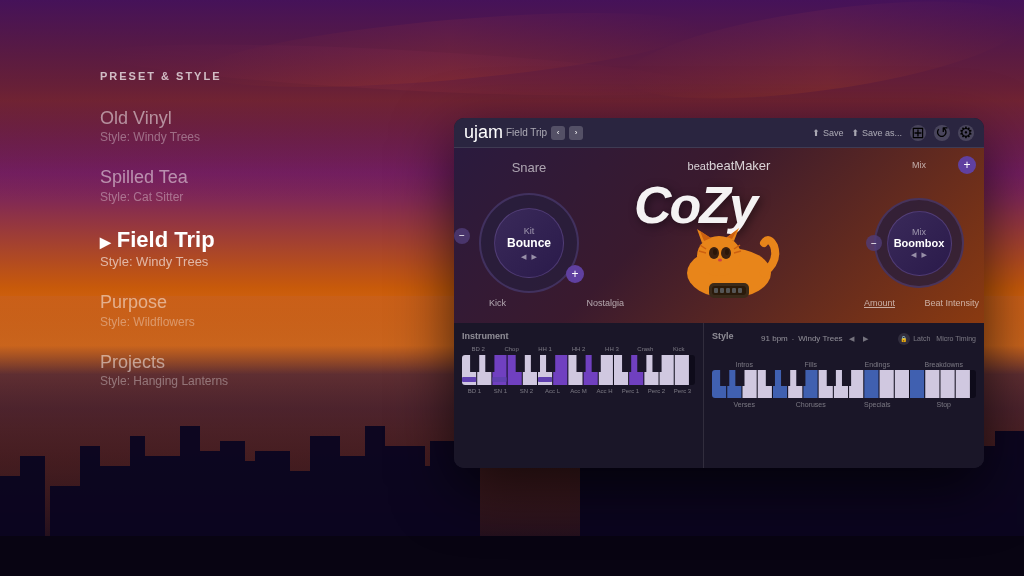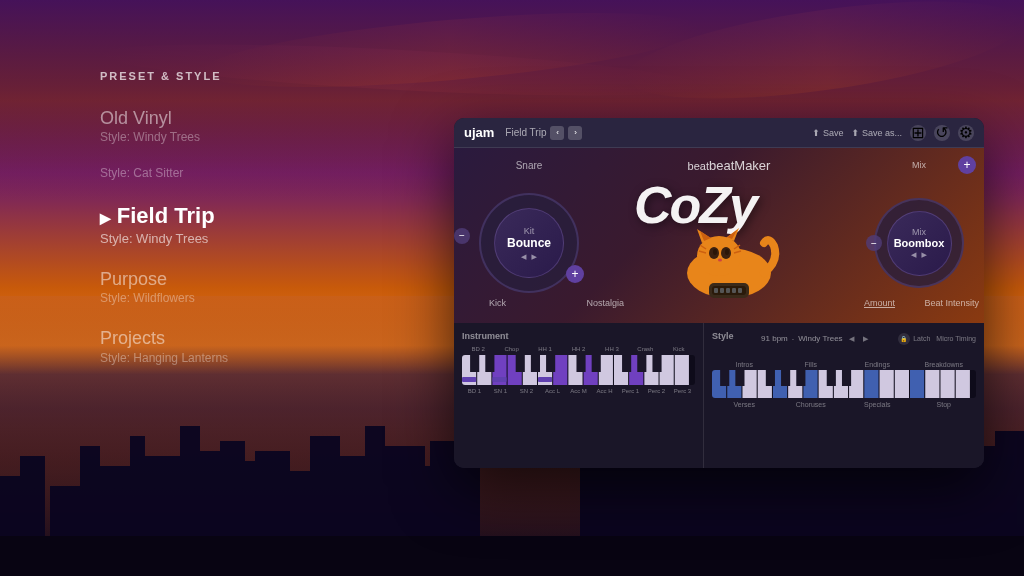--- a/index.html
+++ b/index.html
@@ -150,24 +150,24 @@
     .plugin-header {
       display: flex;
       align-items: center;
       padding: 6px 10px;
       background: #2a2540;
       height: 30px;
       border-bottom: 1px solid rgba(255,255,255,0.1);
     }
 
     .ujam-logo {
-      font-size: 13px;
-      font-weight: 700;
+      font-size: 18px;
+      font-weight: 400;
       color: white;
-      margin-right: 11px;
+      margin-right: 3px;
     }
 
     .header-breadcrumb {
       font-size: 10px;
       color: rgba(255,255,255,0.6);
       display: flex;
       align-items: center;
       gap: 4px;
       flex: 1;
     }
@@ -222,21 +222,21 @@
       width: 150px;
       position: relative;
       display: flex;
       flex-direction: column;
       align-items: center;
       justify-content: center;
       padding: 10px;
     }
 
     .inst-label {
-      font-size: 10px;
+      font-size: 13px;
       color: rgba(255,255,255,0.6);
       position: absolute;
       top: 12px;
       left: 50%;
       transform: translateX(-50%);
       white-space: nowrap;
     }
 
     .inst-kick-label {
       font-size: 9px;
@@ -537,20 +537,21 @@
 
 <div class="preset-panel">
   <div class="preset-label">PRESET &amp; STYLE</div>
 
   <div class="preset-item">
     <div class="preset-name">Old Vinyl</div>
     <div class="preset-style">Style: Windy Trees</div>
   </div>
 
   <div class="preset-item">
+    <div class="preset-name">Spilled Tea</div>
     <div class="preset-style">Style: Cat Sitter</div>
   </div>
 
   <div class="preset-item active">
     <div class="preset-name">
       <span class="active-arrow">▶</span><span>Field Trip</span>
     </div>
     <div class="preset-style">Style: Windy Trees</div>
   </div>
 

